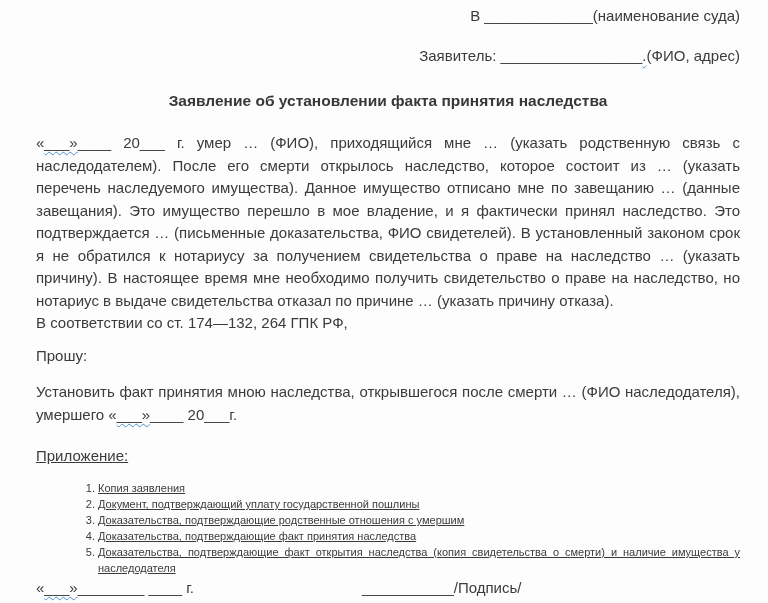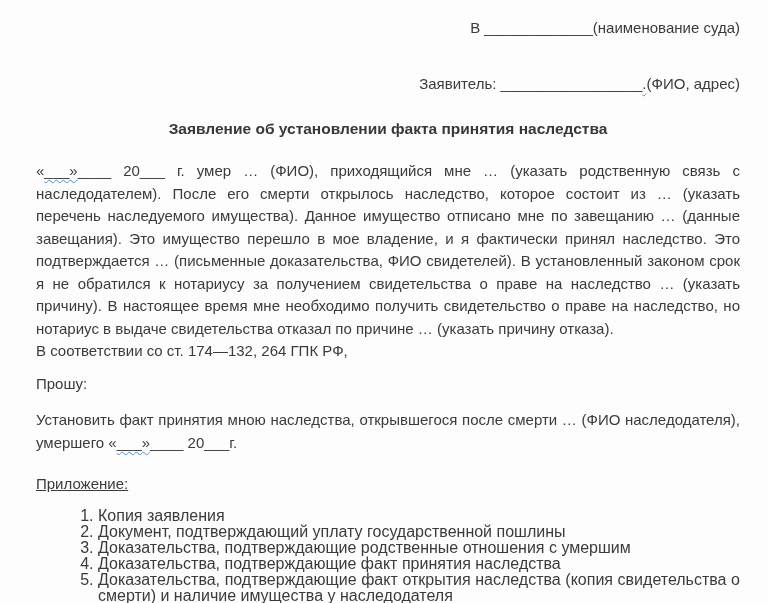--- a/index.html
+++ b/index.html
@@ -5,25 +5,25 @@
   html, body { margin: 0; padding: 0; background: #ffffff; }
   .page {
     position: relative;
     width: 768px;
     height: 603px;
     box-sizing: border-box;
     background: var(--page-bg, #fdfdfd);
     color: var(--text-color, #3b3b3b);
     font-family: "Liberation Sans", "DejaVu Sans", sans-serif;
     font-size: 15px;
-    padding: 18px 28px 0 36px;
+    padding: 6px 28px 0 36px;
     overflow: hidden;
   }
   .header-right { text-align: right; line-height: 20px; }
-  .applicant-line { margin-top: 36px; }
+  .applicant-line { margin-top: 20px; }
   .doc-title {
     margin-top: 26px;
     text-align: center;
     font-weight: bold;
     font-size: 15.5px;
     color: #383838;
   }
   .paragraph {
     margin-top: 22px;
     line-height: 22.5px;
@@ -34,22 +34,23 @@
   .request-heading {
     margin-top: 10px;
     line-height: 22.5px;
     text-align: left;
   }
   .request-paragraph { margin-top: 14px; }
   .attach-heading { margin-top: 20px; line-height: 20px; text-decoration: underline; }
   ol.attachments {
     margin: 14px 0 0 0;
     padding-left: 62px;
-    font-size: 16px;
+    font-size: 11px;
     line-height: 16px;
+    text-decoration: underline;
   }
   ol.attachments li { text-align: justify; text-justify: inter-word; }
   .signature-row {
     margin-top: 2px;
     display: flex;
     align-items: baseline;
     line-height: 19px;
   }
   .sig-right { margin-left: 168px; }
   .squiggle {

